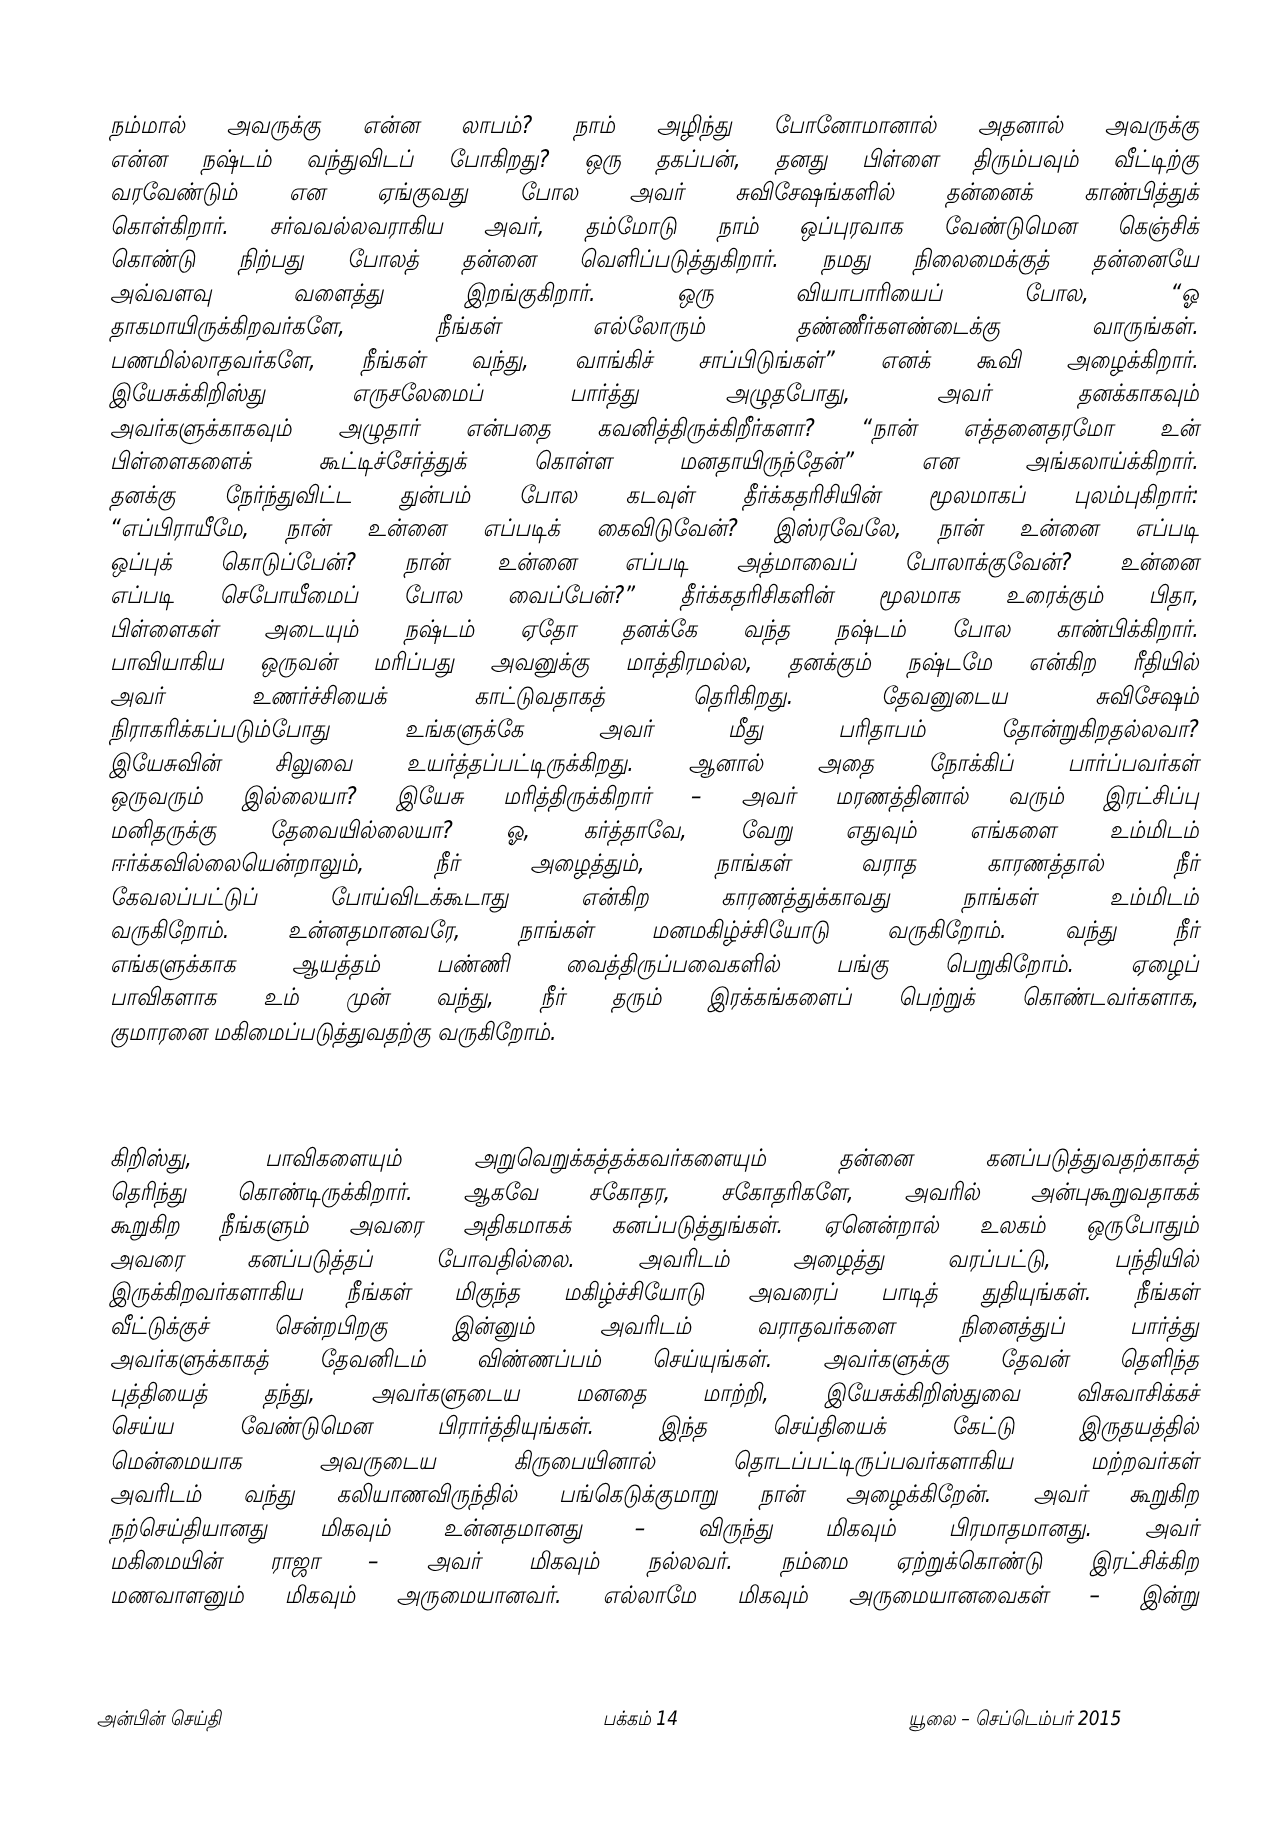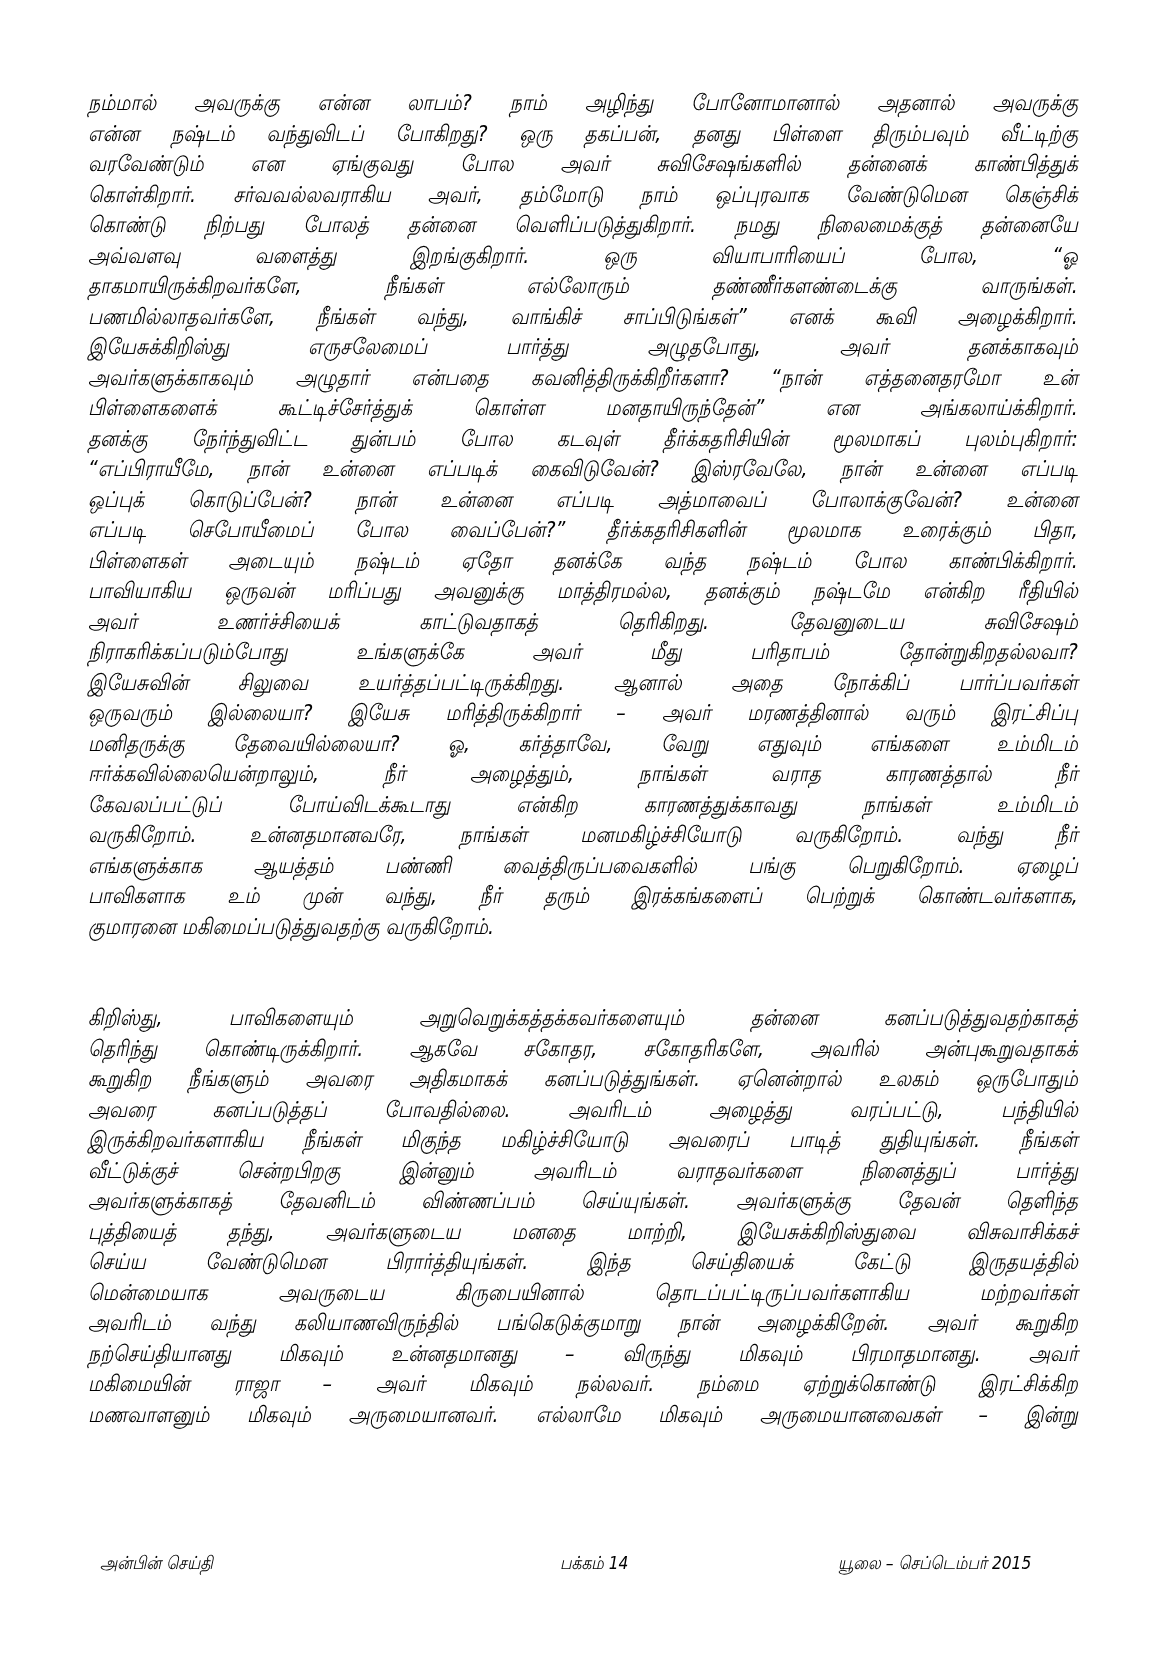--- a/index.html
+++ b/index.html
@@ -1,27 +1,27 @@
 <!DOCTYPE html>
 <html><head>
 <meta charset="utf-8">
 <style>
   html, body { margin: 0; padding: 0; background: #ffffff; }
   body { width: 1165px; height: 1655px; position: relative; overflow: hidden;
          font-family: "DejaVu Sans", sans-serif; color: #000; }
   .page { position: absolute; left: 88px; top: 88px; width: 990px; }
-  .para { margin: 0; }
+  .para { margin: 12px; }
   .line { display: block; font-size: 22px; line-height: 30.5px; height: 30.5px;
           text-align: justify; text-align-last: justify; white-space: nowrap;
           font-style: italic; transform: scaleX(0.86); transform-origin: left center;
           width: 1151px; overflow: visible; }
   .line.last { text-align-last: left; }
   .para-gap { height: 61px; }
   .footer { position: absolute; top: 1552px; left: 88px; width: 990px; height: 24px;
-            font-size: 18px; font-style: italic; margin-left: 12px; }
+            font-size: 18px; font-style: italic; }
   .footer span { position: absolute; top: 0; white-space: nowrap; transform: scaleX(0.86); transform-origin: left center; }
   .f-left { left: 0; }
   .f-center { left: 460px; }
   .f-right { left: 738px; }
 </style>
 </head>
 <body>
 
 <div class="page">
   <div class="para" id="para-0">

